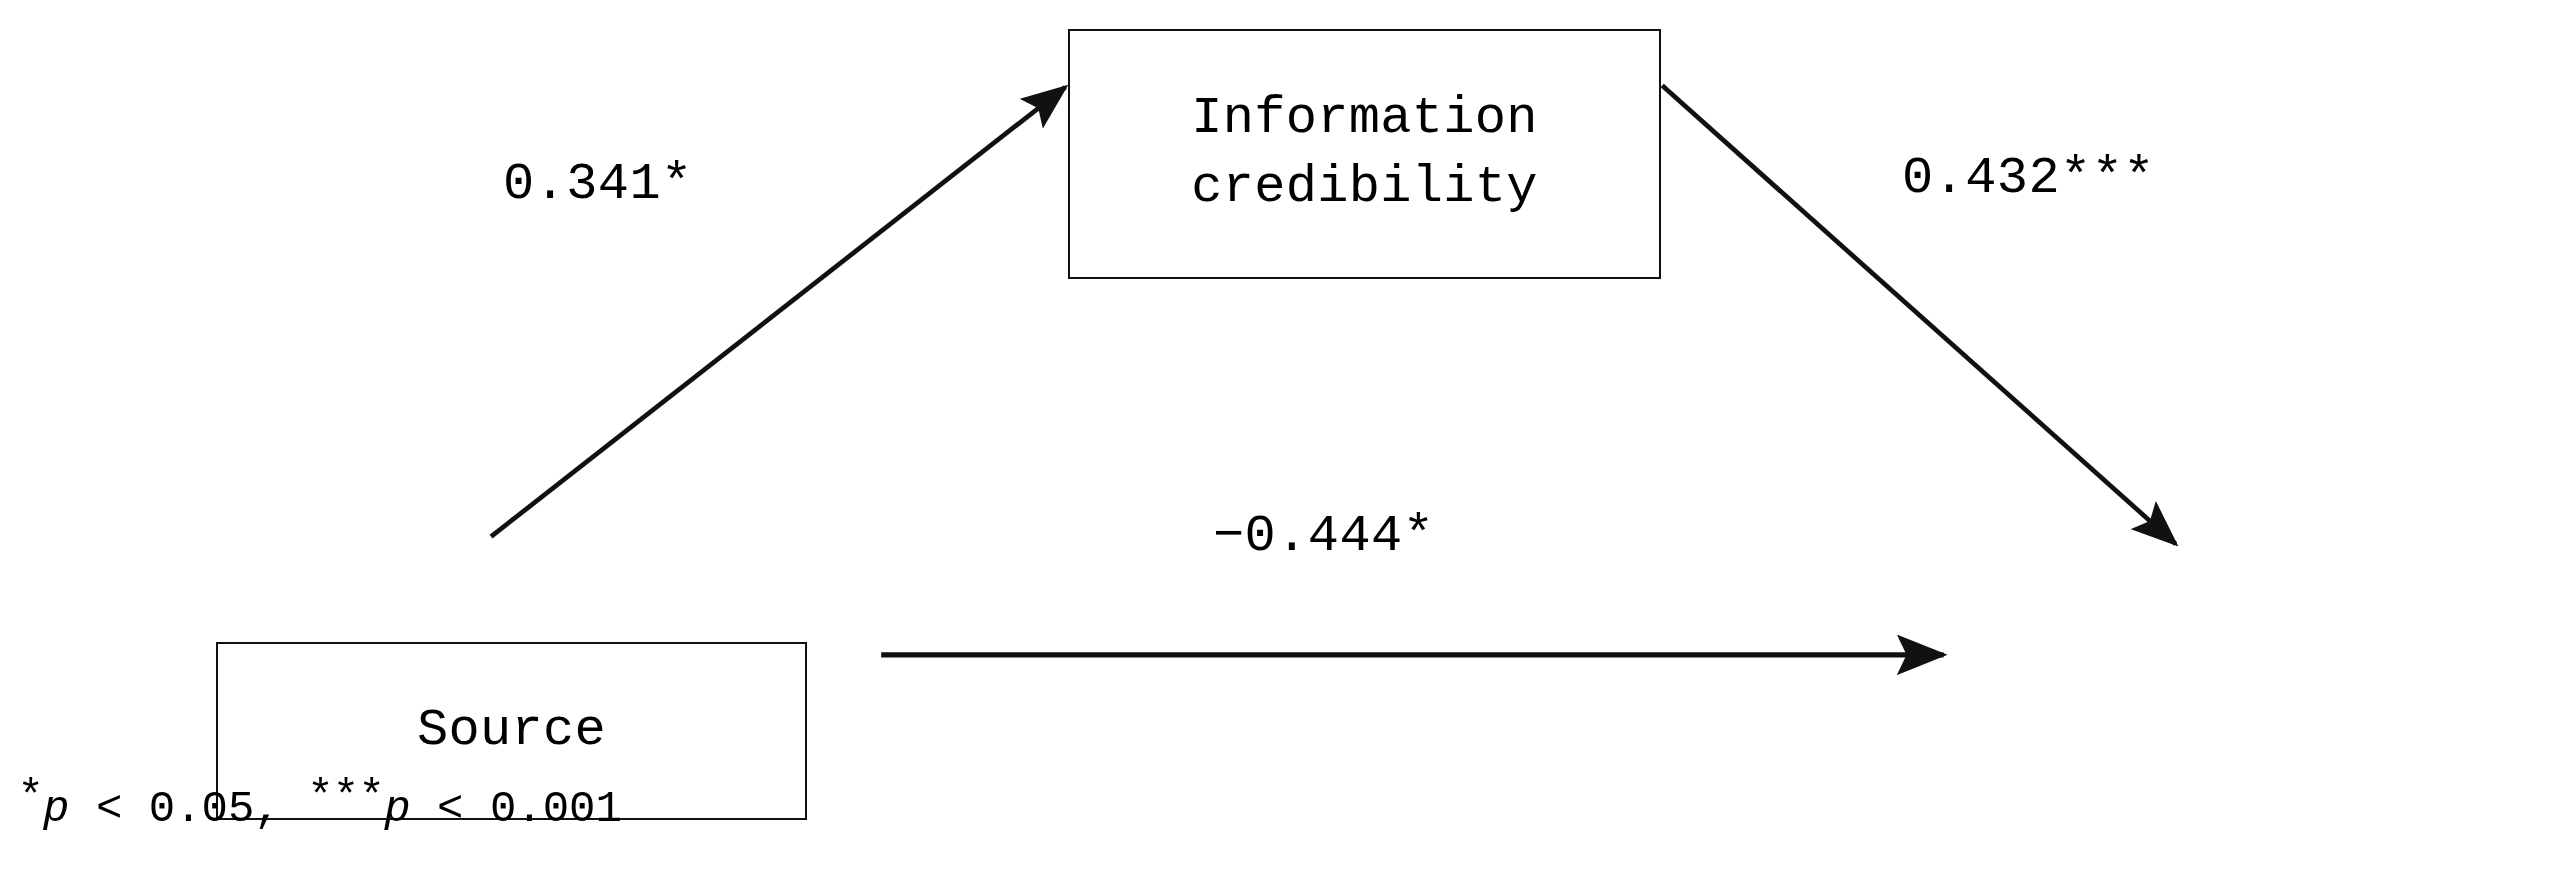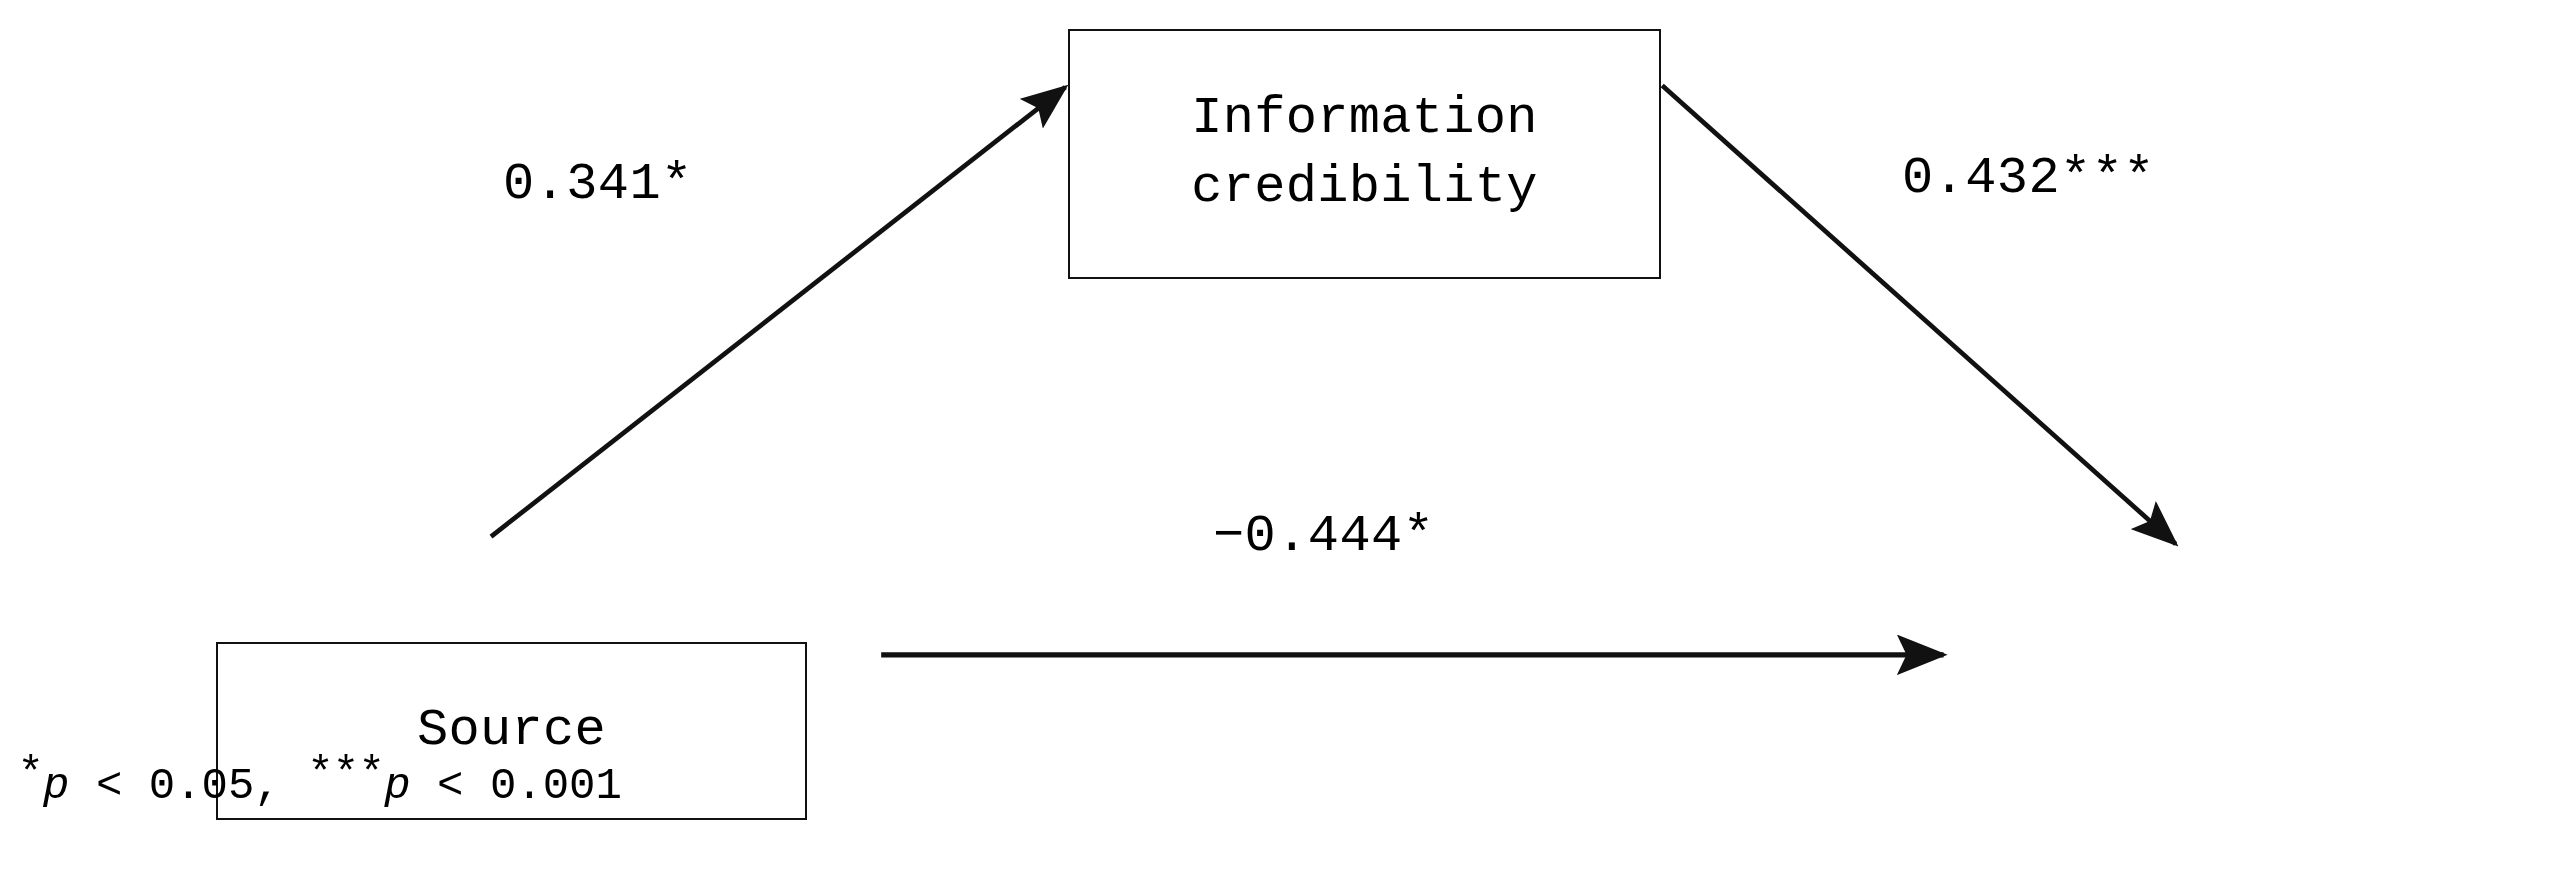--- a/index.html
+++ b/index.html
@@ -80,21 +80,21 @@
     left: 1902px;
     top: 153px;
   }
   #label-source-to-intention {
     left: 1213px;
     top: 511px;
   }
   #footnote {
     position: absolute;
     left: 17.4px;
-    top: 752px;
+    top: 775px;
     font-size: 44px;
     white-space: nowrap;
     line-height: 1;
   }
   #footnote .star {
     font-size: 44px;
     vertical-align: 28%;
     letter-spacing: -0.7px;
   }
   #footnote .pvar {

